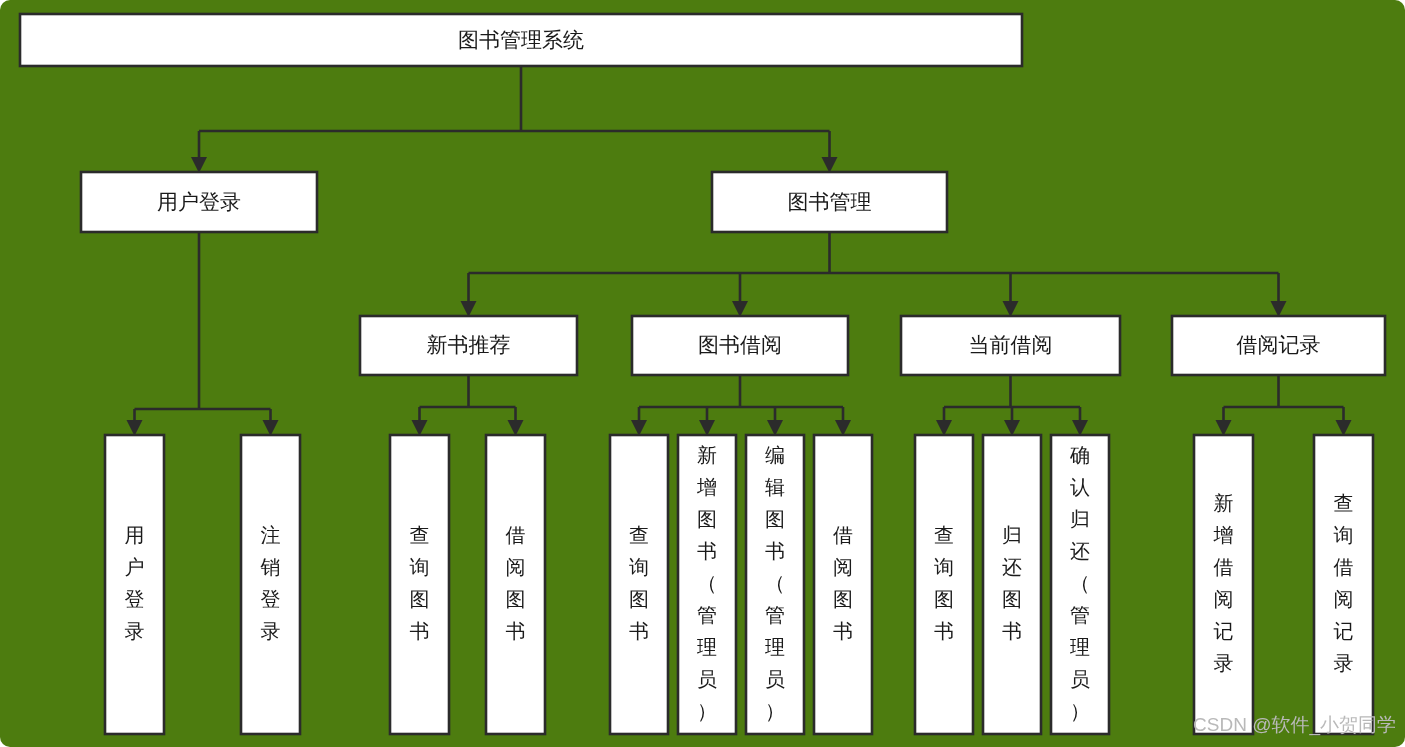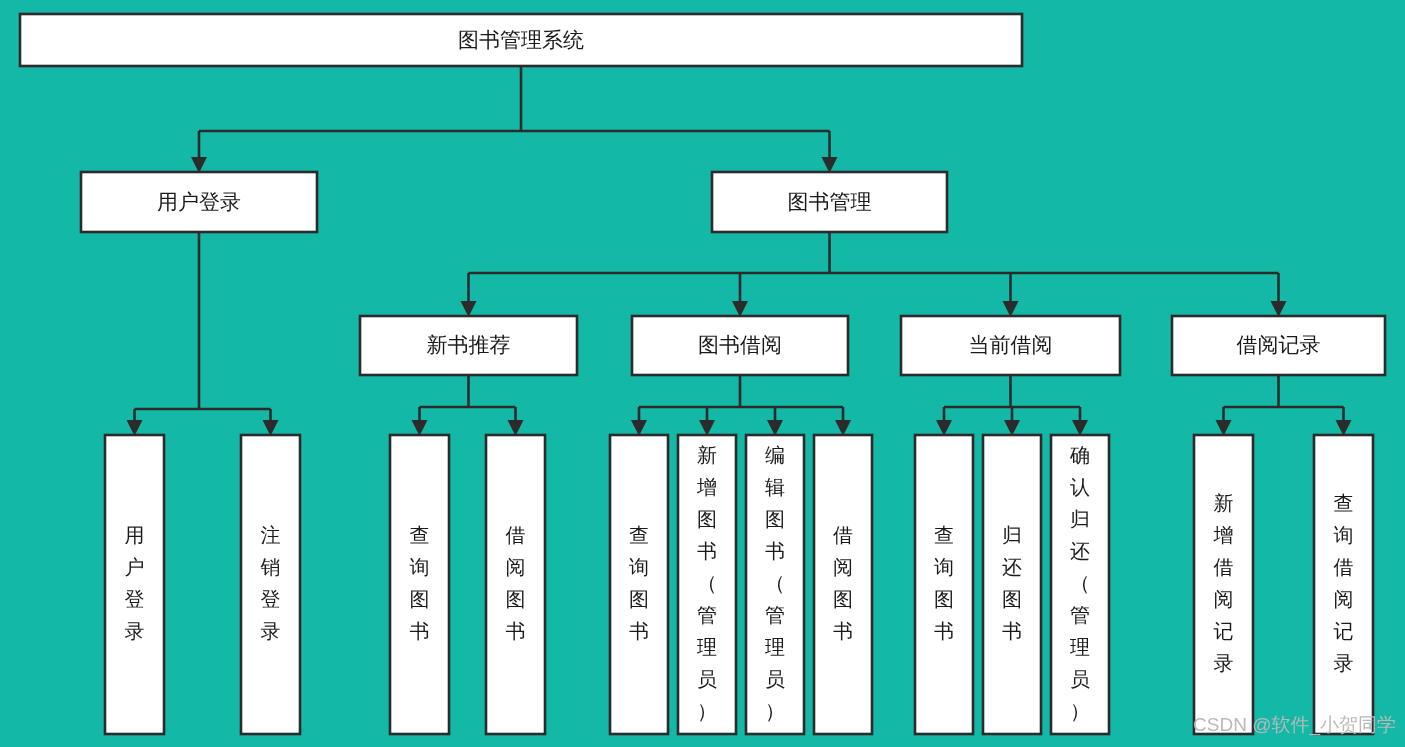--- a/index.html
+++ b/index.html
@@ -8,22 +8,23 @@
     padding: 0;
     background: #ffffff;
   }
   body {
     font-family: "Liberation Sans", "DejaVu Sans", sans-serif;
   }
   #diagram-root {
     position: relative;
     width: 1405px;
     height: 747px;
-    background: #14b8a6;
+    background: #4d7c0f;
     overflow: hidden;
+    border-radius: 10px;
   }
   svg#flow-svg {
     position: absolute;
     left: 0;
     top: 0;
     width: 1405px;
     height: 747px;
     display: block;
   }
   .node-box {

